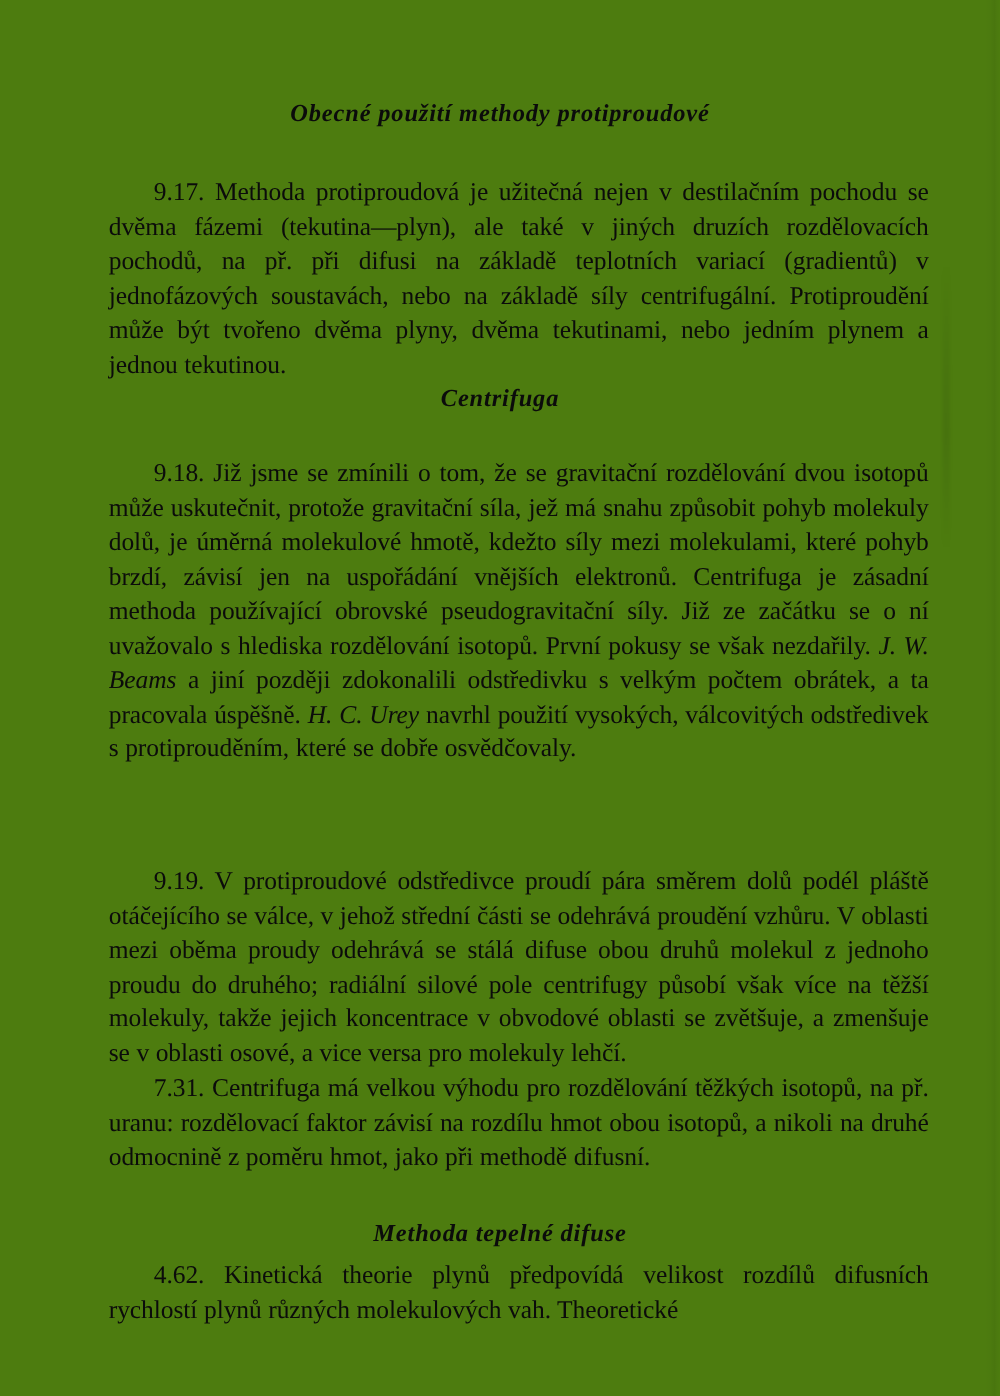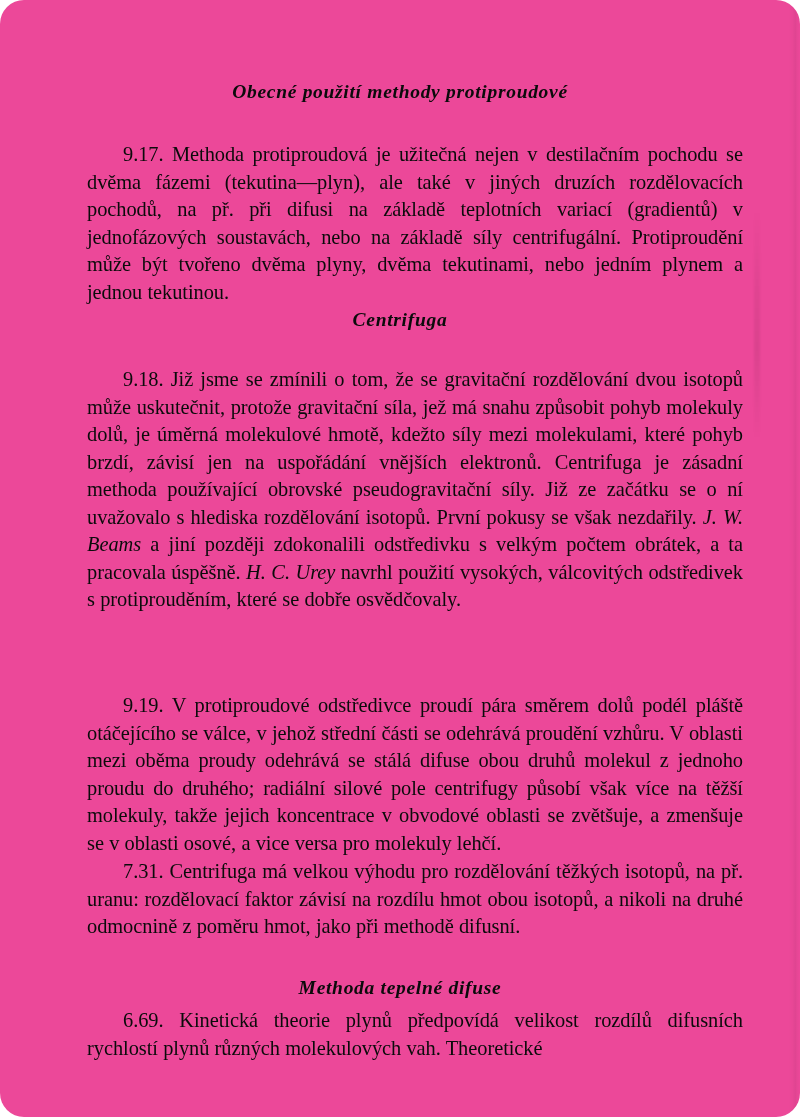--- a/index.html
+++ b/index.html
@@ -9,24 +9,23 @@
     background: #ffffff;
   }
   body {
     font-family: "Liberation Serif", "DejaVu Serif", serif;
     color: #0b0b0b;
   }
   #page {
     position: relative;
     width: 800px;
     height: 1117px;
-    background: #ec4899;
+    background: #4d7c0f;
     overflow: hidden;
     box-sizing: border-box;
-    border-radius: 24px;
   }
   
   .scan-edge {
     position: absolute;
     top: 0;
     right: 0;
     width: 12px;
     height: 1117px;
     background: linear-gradient(to right,
         rgba(255,255,255,0) 0%,
@@ -122,17 +121,17 @@
   <h2 class="heading textblock" id="heading-centrifuga">Centrifuga</h2>
 
   <p class="para textblock" id="p918"><span>9.18. Již jsme se zmínili o tom, že se gravitační rozdělování dvou isotopů může uskutečnit, protože gravitační síla, jež má snahu způsobit pohyb molekuly dolů, je úměrná molekulové hmotě, kdežto síly mezi molekulami, které pohyb brzdí, závisí jen na uspořádání vnějších elektronů. Centrifuga je zásadní methoda používající obrovské pseudogravitační síly. Již ze začátku se o ní uvažovalo s hlediska rozdělování isotopů. První pokusy se však nezdařily. </span><em class="name">J. W. Beams</em><span> a jiní později zdokonalili odstředivku s velkým počtem obrátek, a ta pracovala úspěšně. </span><em class="name">H. C. Urey</em><span> navrhl použití vysokých, válcovitých odstředivek s protiprouděním, které se dobře osvědčovaly.</span></p>
 
   <p class="para textblock" id="p919">9.19. V protiproudové odstředivce proudí pára směrem dolů podél pláště otáčejícího se válce, v jehož střední části se odehrává proudění vzhůru. V oblasti mezi oběma proudy odehrává se stálá difuse obou druhů molekul z jednoho proudu do druhého; radiální silové pole centrifugy působí však více na těžší molekuly, takže jejich koncentrace v obvodové oblasti se zvětšuje, a zmenšuje se v oblasti osové, a vice versa pro molekuly lehčí.</p>
 
   <p class="para textblock" id="p920">7.31. Centrifuga má velkou výhodu pro rozdělování těžkých isotopů, na př. uranu: rozdělovací faktor závisí na rozdílu hmot obou isotopů, a nikoli na druhé odmocnině z poměru hmot, jako při methodě difusní.</p>
 
   <h2 class="heading textblock" id="heading-tepelne">Methoda tepelné difuse</h2>
 
-  <p class="para textblock" id="p921">6.69. Kinetická theorie plynů předpovídá velikost rozdílů difusních rychlostí plynů různých molekulových vah. Theoretické</p>
+  <p class="para textblock" id="p921">4.62. Kinetická theorie plynů předpovídá velikost rozdílů difusních rychlostí plynů různých molekulových vah. Theoretické</p>
 
   <div class="pageno">152</div>
 
 </div>
 
 </body></html>

